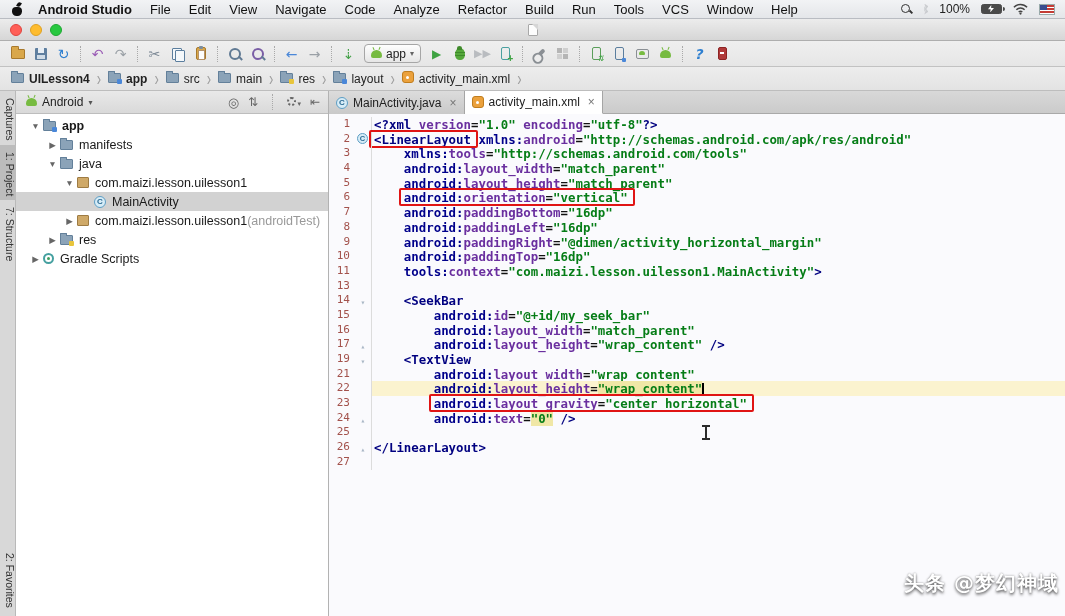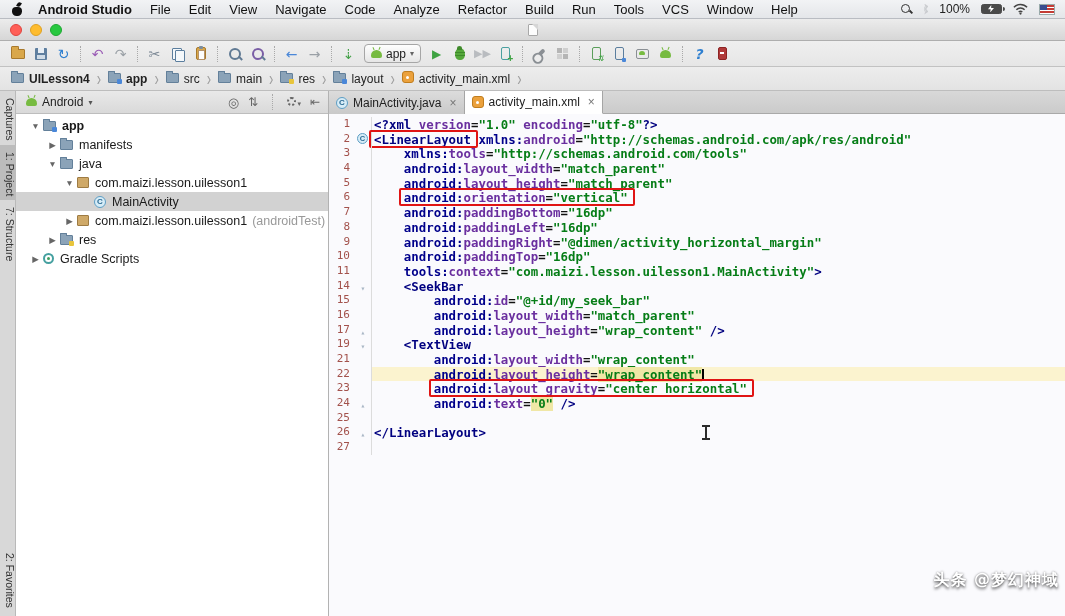--- a/index.html
+++ b/index.html
@@ -115,21 +115,21 @@
   .psel { display:inline-flex; align-items:center; gap:5px; font-size:12px; color:#222; }
   .psel .dd { font-size:8px; color:#555; }
   .phicons { display:inline-flex; align-items:center; gap:9px; color:#666; font-size:12px; }
   .gearic { width:9px; height:9px; border:2px dotted #666; border-radius:50%; display:inline-block; }
   .ptree { flex:1; overflow:hidden; padding-top:2px; font-size:12.5px; color:#1a1a1a; }
   .trow { height:19px; display:flex; align-items:center; white-space:nowrap; overflow:hidden; }
   .trow.selected { background:#d2d2d2; }
   .trow .arrow { width:15px; flex:none; text-align:center; color:#666; font-size:8.5px; }
   .trow .tlabel { margin-left:6px; }
   .trow .tlabel.bold { font-weight:bold; }
-  .trow .annot { color:#999; margin-left:5px; }
+  .trow .annot { color:#999; }
   .tf { width:13px; height:10px; background:#8ba3b8; border:1px solid #63809a; border-radius:1px; position:relative; display:inline-block; flex:none; }
   .tf::before { content:""; position:absolute; top:-3px; left:-1px; width:5px; height:2.6px; background:#8ba3b8; border:1px solid #63809a; border-bottom:none; border-radius:1px 1px 0 0; }
   .tf.dot-blue::after { content:""; position:absolute; right:-2px; bottom:-2px; width:5px; height:5px; background:#4a87d8; border-radius:1px; }
   .tf.dot-yellow::after { content:""; position:absolute; right:-2px; bottom:-2px; width:5px; height:5px; background:#e8c53c; border-radius:1px; }
   .tpack { width:12px; height:11px; background:#cfa968; border:1px solid #9e7b43; border-radius:1px; display:inline-block; flex:none; }
   .tclass { width:12px; height:12px; border-radius:50%; background:#d6ecf7; border:1px solid #5e9ec4; color:#2a6a93;
             font:bold 8px "Liberation Sans",sans-serif; display:inline-flex; align-items:center; justify-content:center; flex:none; }
   .tgradle { width:11px; height:11px; border-radius:50%; border:2px solid #45a0a0; position:relative; display:inline-block; flex:none; }
   .tgradle::before { content:""; position:absolute; left:2px; top:2px; width:3px; height:3px; background:#3f9e5f; border-radius:50%; }
   .txml { width:12px; height:12px; border-radius:3px; background:#eba13c; border:1px solid #c07d1e; position:relative; display:inline-block; flex:none; }
@@ -158,21 +158,21 @@
   .s-val { color:#067d17; }
   .s-hl { background:#f0e7a6; }
   .redbox { display:inline-block; position:relative; }
   .redbox::after { content:""; position:absolute; left:-5px; right:-7px; top:-2px; bottom:-1px; border:2px solid #e01414; border-radius:2px; pointer-events:none; }
   .caret { display:inline-block; width:2px; height:12px; background:#000; vertical-align:-2px; }
   .ibeam { position:absolute; left:376px; top:312px; width:2px; height:13px; background:#2b2b2b; }
   .ibeam::before, .ibeam::after { content:""; position:absolute; left:-3px; width:8px; height:2px; background:#2b2b2b; }
   .ibeam::before { top:-1px; } .ibeam::after { bottom:-1px; }
 
   
-  .watermark { position:absolute; right:6px; top:570px; font-family:"DejaVu Sans",sans-serif; font-size:16px; font-weight:bold; color:#fff;
+  .watermark { position:absolute; right:6px; top:570px; font-family:"DejaVu Sans",sans-serif; font-size:20px; font-weight:bold; color:#fff;
                text-shadow:0 2px 3px rgba(0,0,0,.55), 0 0 2px rgba(0,0,0,.4); letter-spacing:1px; pointer-events:none; }
 </style>
 </head>
 <body>
 
 <div class="screen">
 
   <div class="menubar">
     <span class="apple"></span>
     <div class="menu-items">
@@ -513,20 +513,25 @@
               <span class="ln">10</span>
               <span class="fc"></span>
               <span class="code"><span class="s-pl">    </span><span class="s-ns">android:</span><span class="s-attr">paddingTop</span><span class="s-eq">=</span><span class="s-val">"16dp"</span></span>
             </div>
             <div class="cl">
               <span class="ln">11</span>
               <span class="fc"></span>
               <span class="code"><span class="s-pl">    </span><span class="s-ns">tools:</span><span class="s-attr">context</span><span class="s-eq">=</span><span class="s-val">"com.maizi.lesson.uilesson1.MainActivity"</span><span class="s-tag">&gt;</span></span>
             </div>
             <div class="cl">
+              <span class="ln">13</span>
+              <span class="fc"></span>
+              <span class="code"></span>
+            </div>
+            <div class="cl">
               <span class="ln">14</span>
               <span class="fc"><span class="fm">▾</span></span>
               <span class="code"><span class="s-pl">    </span><span class="s-tag">&lt;SeekBar</span></span>
             </div>
             <div class="cl">
               <span class="ln">15</span>
               <span class="fc"></span>
               <span class="code"><span class="s-pl">        </span><span class="s-ns">android:</span><span class="s-attr">id</span><span class="s-eq">=</span><span class="s-val">"@+id/my_seek_bar"</span></span>
             </div>
             <div class="cl">

